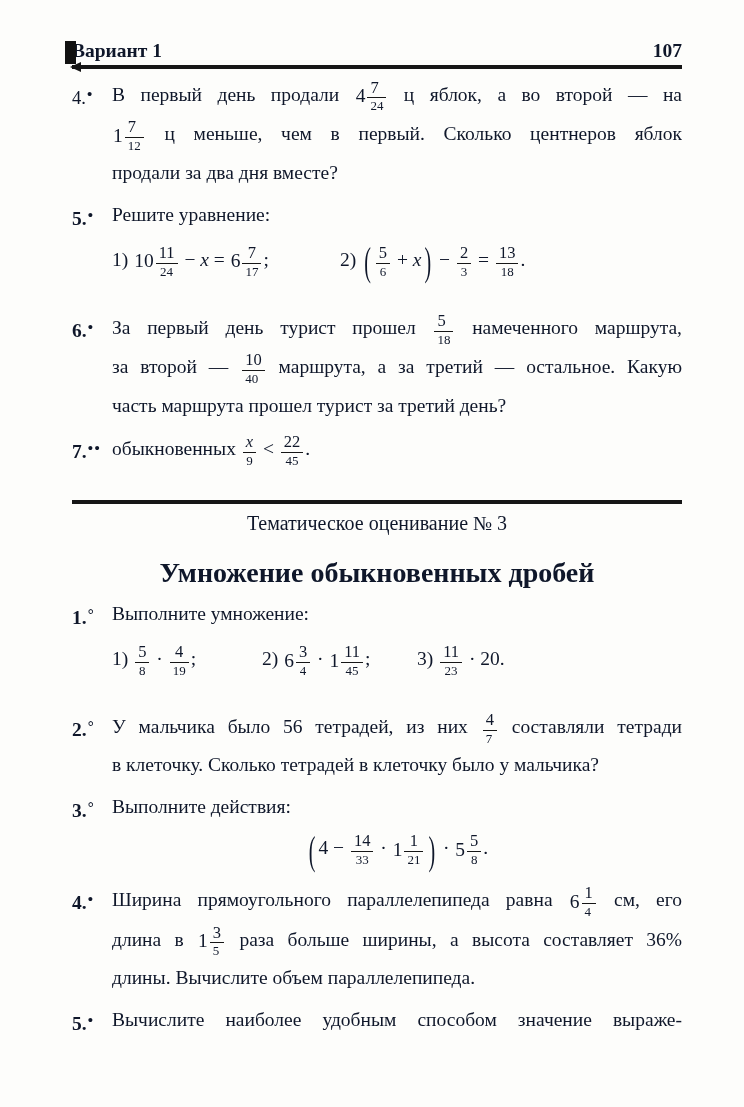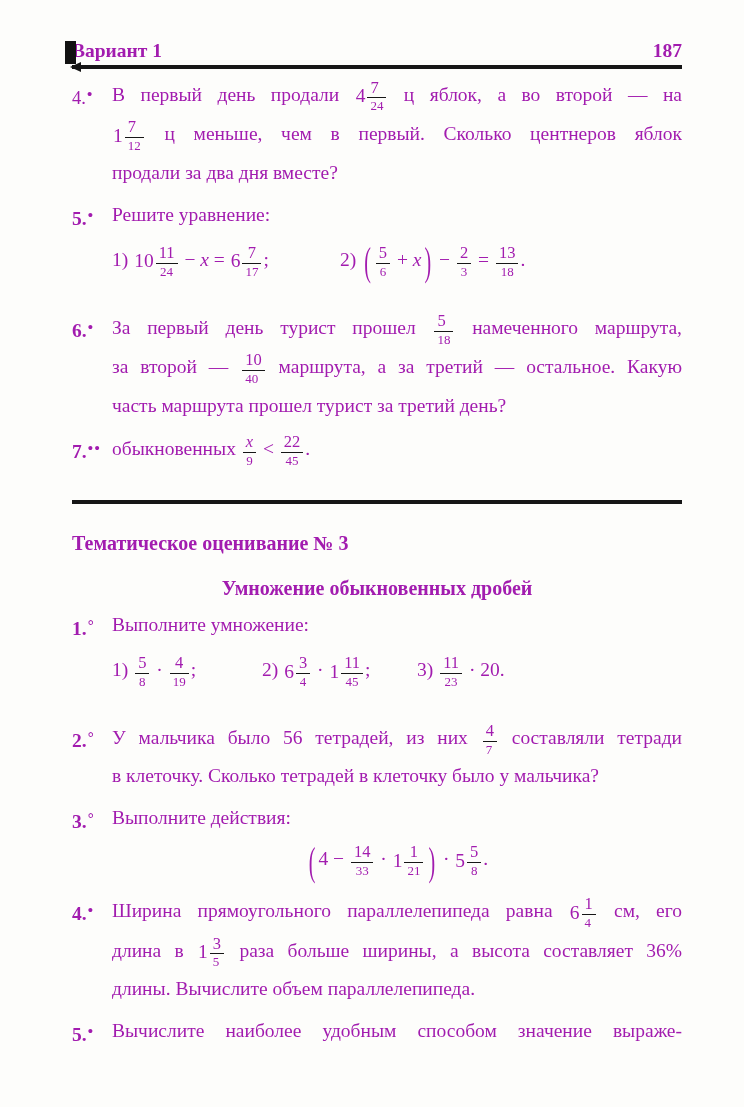--- a/index.html
+++ b/index.html
@@ -2,21 +2,21 @@
 <html><head>
 <meta charset="utf-8">
 <style>
   html,body{margin:0;padding:0;background:#e8e8e8;}
   .page{
     position:relative;
     width:744px;height:1107px;
     box-sizing:border-box;
     margin:0 auto;
     background:#fdfdfb;
-    color:#a21caf;
+    color:#0f172a;
     font-family:"Liberation Serif","DejaVu Serif",serif;
     font-size:19.5px;
     padding:40px 62px 0 72px;
     overflow:hidden;
   }
   
   .header{position:relative;display:flex;justify-content:space-between;font-weight:bold;}
   .artifact{position:absolute;left:-7px;top:1px;width:11px;height:23px;background:#121212;}
   .hrule{position:relative;height:3.5px;background:#161616;margin-top:3px;}
   .hrule::before{content:"";position:absolute;left:-2px;top:-3px;width:0;height:0;
@@ -37,32 +37,32 @@
   .fr{display:inline-block;text-align:center;vertical-align:middle;margin:1px 1px;}
   .nu{display:block;font-size:16.5px;line-height:1.15;padding:0 3px;border-bottom:1.7px solid #161616;}
   .de{display:block;font-size:13px;line-height:1.2;padding:0 3px;font-family:Liberation Serif, serif;}
   .whole{margin-right:1px;}
   .paren{display:inline-block;transform:scaleY(2.05);font-size:20px;vertical-align:middle;margin:0 3px;font-weight:400;}
   
   .eqrow{position:relative;height:58px;margin:6px 0 6px;}
   .eqi{position:absolute;top:4px;white-space:nowrap;}
   
   .divider{height:3.5px;background:#161616;margin:30px 0 0;}
-  .h1{font-weight:bold;font-size:20px;margin:28px 0 0;}
-  .h2{text-align:center;font-weight:bold;font-size:20px;margin:22px 0 6px;}
+  .h1{text-align:center;font-weight:normal;font-size:20px;margin:8px 0 0;}
+  .h2{text-align:center;font-weight:bold;font-size:28px;margin:22px 0 6px;}
 </style>
 </head>
 <body>
 
 <div class="page">
 
   <div class="header">
     <div class="artifact"></div>
     <span>Вариант 1</span>
-    <span>187</span>
+    <span>107</span>
   </div>
   <div class="hrule"></div>
 
   <div class="prob">
     <div class="marker light"><span class="pnum">4.</span><span class="pmark">•</span></div>
     <div class="pbody">
       <div class="line just"><span class="run">В первый день продали </span><span class="mx">
             <span class="whole">4</span>
             <span class="fr">
               <span class="nu">7</span>

